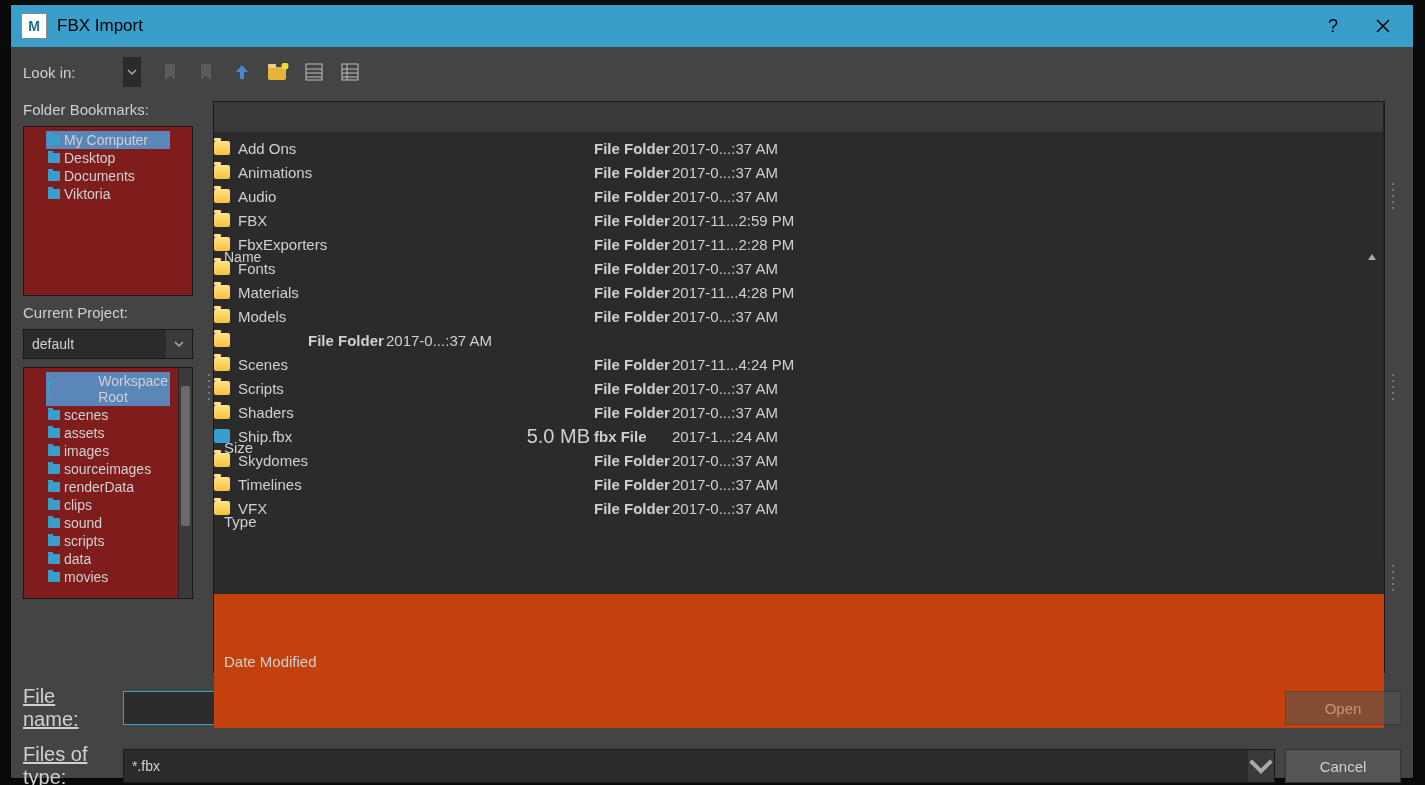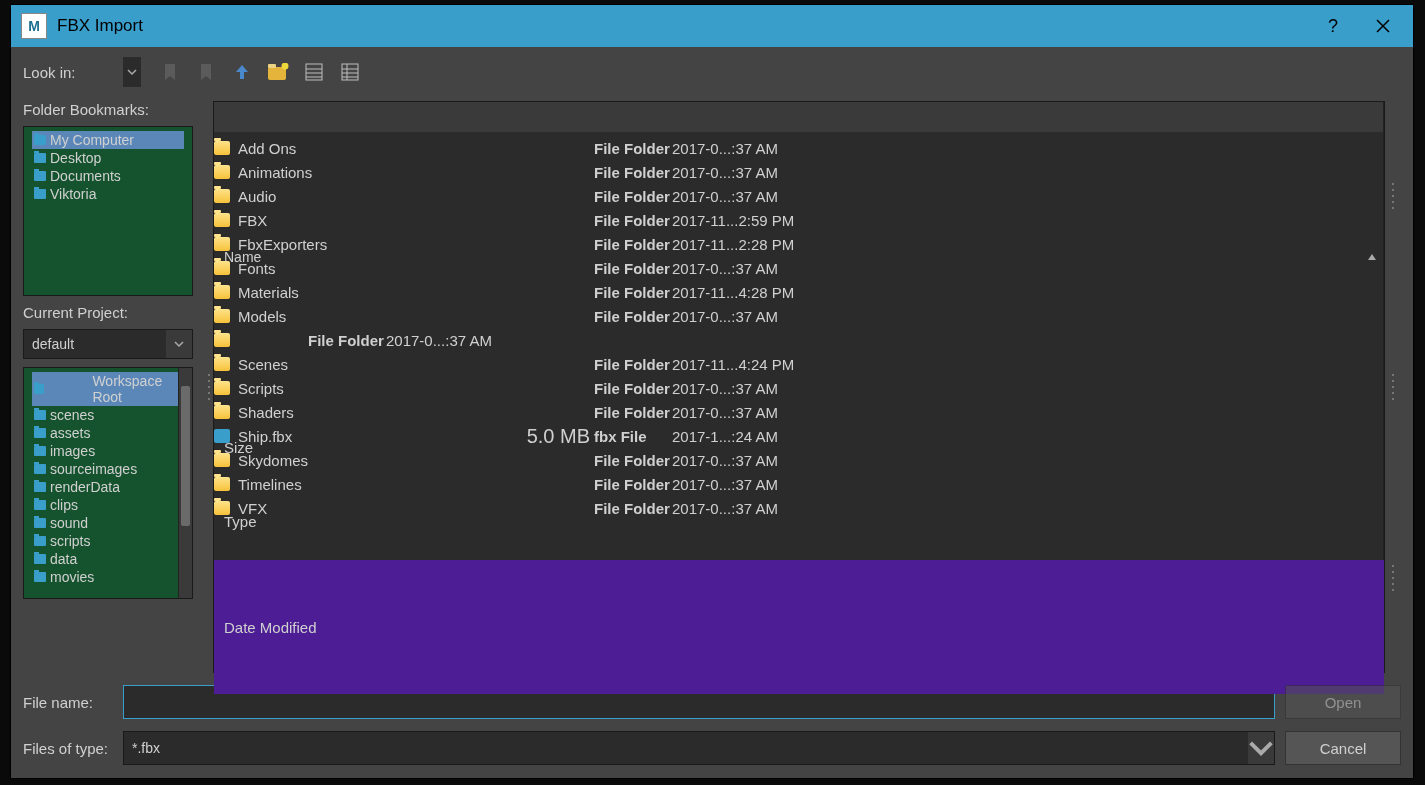--- a/index.html
+++ b/index.html
@@ -19,21 +19,21 @@
 .path-box .folder-icon{width:22px;height:18px;background:linear-gradient(#ffe28a,#f6c23a);border-radius:2px;position:relative;}
 .path-box .folder-icon:before{content:"";position:absolute;top:-4px;left:0;width:10px;height:4px;background:#ffe28a;border-radius:1px 1px 0 0;}
 .path-box span{font-size:15px;}
 .path-drop{width:18px;height:30px;background:#2b2b2b;display:flex;align-items:center;justify-content:center;}
 .path-drop svg{width:10px;height:10px;}
 .toolbar-icons{display:flex;gap:10px;margin-left:6px;}
 .toolbar-icons .ico{width:26px;height:26px;display:flex;align-items:center;justify-content:center;font-size:18px;opacity:0.9;}
 .main{display:flex;gap:12px;margin-top:14px;height:572px;}
 .side{width:170px;display:flex;flex-direction:column;gap:8px;}
 .side-label{font-size:15px;}
-.panel{background:#14532d;border:1px solid #1a1a1a;padding:4px 8px;overflow:hidden;position:relative;}
+.panel{background:#7f1d1d;border:1px solid #1a1a1a;padding:4px 22px;overflow:hidden;position:relative;}
 .bookmark-panel{height:170px;}
 .bookmark-panel .item{display:flex;align-items:center;gap:4px;padding:1px 2px;cursor:default;}
 .bookmark-panel .item.selected{background:#5a87b8;}
 .project-select{height:30px;background:#2b2b2b;border:1px solid #1a1a1a;display:flex;align-items:center;padding:0 8px;position:relative;}
 .project-select .dd{position:absolute;right:0;top:0;bottom:0;width:26px;background:#3a3a3a;display:flex;align-items:center;justify-content:center;}
 .project-select .dd svg{width:10px;height:10px;}
 .workspace-panel{height:232px;position:relative;}
 .workspace-panel .sb{position:absolute;right:0;top:0;width:14px;height:100%;background:#3a3a3a;border-left:1px solid #222;}
 .workspace-panel .sb .thumb{position:absolute;left:2px;right:2px;top:18px;height:140px;background:#6a6a6a;border-radius:2px;}
 .workspace-panel .item{display:flex;align-items:center;gap:4px;padding:1px 2px;cursor:default;}
@@ -44,36 +44,36 @@
 .grip .d{width:2px;height:2px;background:#888;border-radius:50%;}
 .file-panel{flex:1;background:#2b2b2b;border:1px solid #1a1a1a;display:flex;flex-direction:column;position:relative;}
 .grip-r{width:16px;display:flex;flex-direction:column;justify-content:space-around;align-items:center;}
 .grip-r .dots{display:flex;flex-direction:column;gap:4px;}
 .grip-r .d{width:2px;height:2px;background:#888;border-radius:50%;}
 .file-header{display:flex;height:30px;background:#3a3a3a;flex-direction:column;}
 .file-header .col{border-right:1px solid #222;display:flex;align-items:center;padding:0 10px;font-size:15px;position:relative;}
 .file-header .col.name{flex:0 0 310px;}
 .file-header .col.size{flex:0 0 70px;}
 .file-header .col.type{flex:0 0 78px;}
-.file-header .col.date{flex:0 0 134px;border-right:none;background:#4c1d95;}
+.file-header .col.date{flex:0 0 134px;border-right:none;background:#c2410c;margin-top:34px;}
 .file-header .sort{position:absolute;right:6px;}
 .file-header .sort svg{width:10px;height:10px;}
 .file-list{flex:1;padding:4px 0;}
 .file-row{display:flex;align-items:center;height:24px;}
 .file-row .ricon{width:16px;height:14px;margin-right:8px;}
 .file-row .ricon.fld{background:linear-gradient(#ffe28a,#f6c23a);border-radius:2px;position:relative;}
 .file-row .ricon.fld:before{content:"";position:absolute;top:-3px;left:0;width:7px;height:3px;background:#ffe28a;border-radius:1px;}
 .file-row .ricon.fbx{background:#3a9ecb;border-radius:2px;font-size:9px;color:#fff;display:flex;align-items:center;justify-content:center;}
 .file-row .rname{width:286px;font-size:15px;}
 .file-row .rsize{width:70px;text-align:right;font-size:20px;padding-right:4px;}
 .file-row .rtype{width:78px;font-size:15px;font-weight:bold;}
 .file-row .rdate{width:140px;font-size:15px;white-space:nowrap;}
 .footer{margin-top:12px;}
 .footer-row{display:flex;align-items:center;gap:10px;margin-bottom:12px;}
-.footer-label{width:90px;font-size:15px;}
+.footer-label{width:90px;font-size:20px;text-decoration:underline;}
 .footer-input{flex:1;height:34px;background:#2b2b2b;border:1px solid #3a9ecb;padding:0 8px;outline:none;color:#d0d0d0;}
 .filetype-box{flex:1;height:34px;background:#2b2b2b;border:1px solid #1a1a1a;display:flex;align-items:center;padding:0 8px;position:relative;}
 .filetype-box .dd{position:absolute;right:0;top:0;bottom:0;width:26px;background:#3a3a3a;display:flex;align-items:center;justify-content:center;}
 .footer-btn{width:116px;height:34px;background:#555;border:1px solid #333;display:flex;align-items:center;justify-content:center;font-size:15px;}
 .footer-btn.disabled{opacity:0.55;}
 .small-folder{width:12px;height:10px;background:#3a9ecb;display:inline-block;border-radius:1px;position:relative;}
 .small-folder:before{content:"";position:absolute;top:-2px;left:0;width:5px;height:2px;background:#3a9ecb;}
 </style>
 </head>
 <body>

